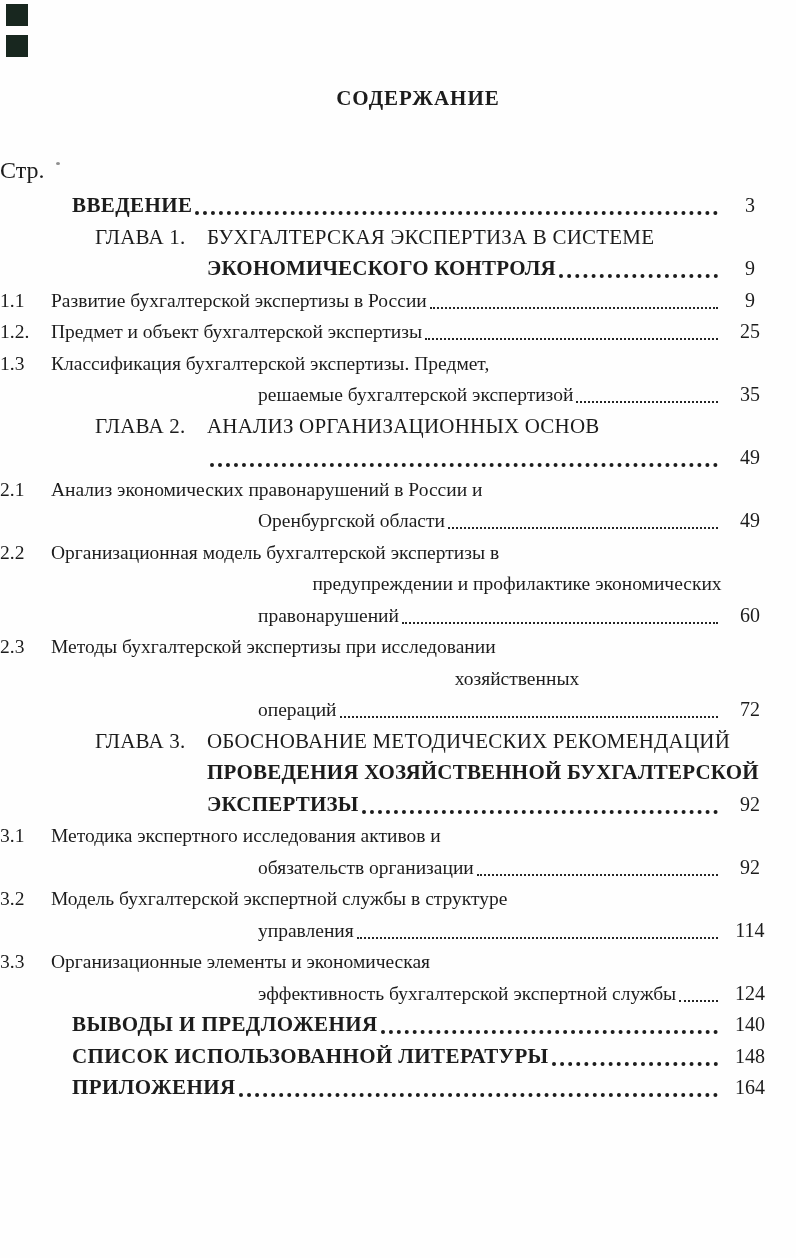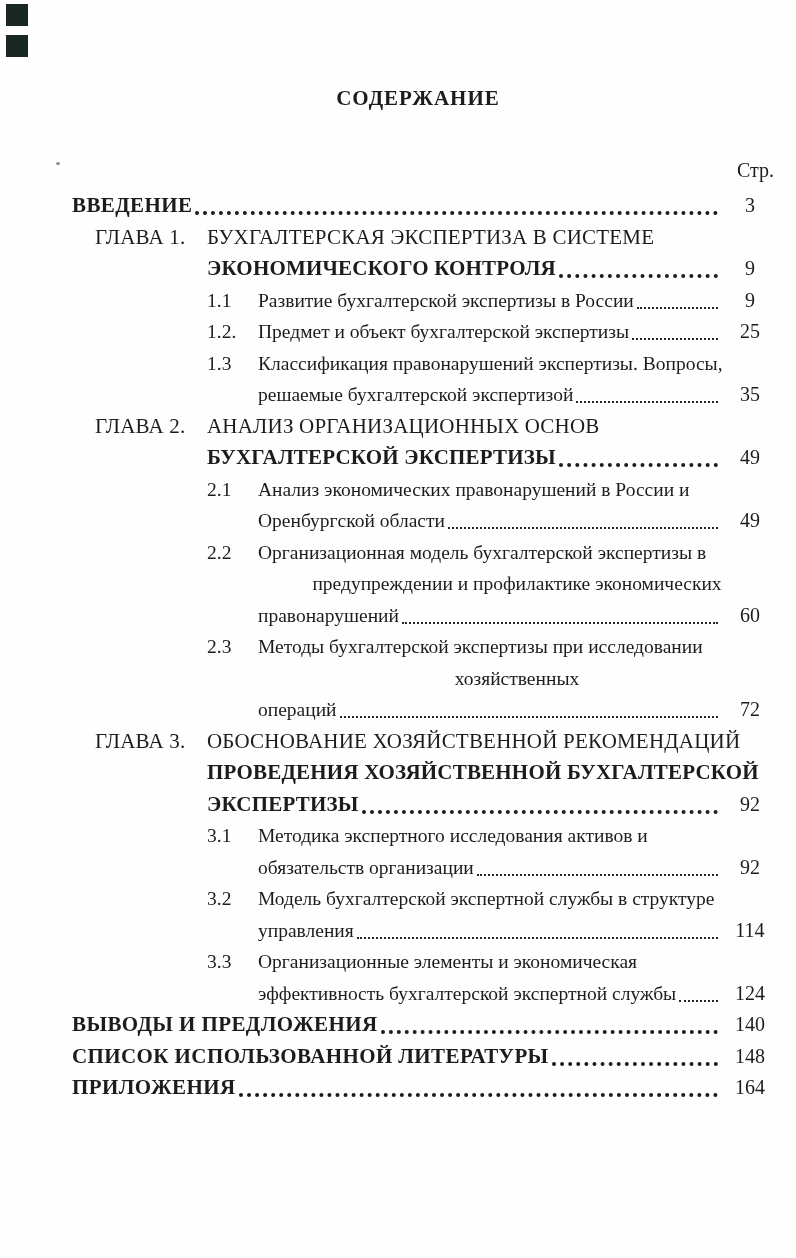--- a/index.html
+++ b/index.html
@@ -19,22 +19,22 @@
 
   h1.doc-title{
     margin:86px 0 0 0;
     text-align:center;
     text-indent:40px;
     font-size:21px;line-height:24px;
     font-weight:700;letter-spacing:1px;
   }
   .str-row{
     margin-top:48px;height:24px;line-height:24px;
-    text-align:right;padding-right:22px;
-    font-size:20px;
+    text-align:left;padding-right:22px;
+    font-size:24px;
   }
   .toc{margin-top:8px;}
   .row{
     display:flex;
     height:31.5px;line-height:31.5px;
     padding-right:20px;
     white-space:nowrap;
   }
   .row .num{flex:none;}
   .row .txt{flex:none;}
@@ -46,21 +46,21 @@
     border-bottom:4px dotted #1c1c1c;
   }
   .row .pg{
     flex:none;width:52px;text-align:center;
     font-weight:400;font-size:20px;letter-spacing:0;
   }
   .row.entry{padding-left:72px;font-weight:700;font-size:21px;letter-spacing:0.4px;}
   .row.chapter{padding-left:95px;font-weight:400;font-size:21px;letter-spacing:0.2px;}
   .row.chapter .num{width:112px;}
   .row.chapter_cont{padding-left:207px;font-weight:700;font-size:21px;letter-spacing:0.2px;}
-  .row.sub{padding-left:207px;font-size:19.5px;}
+  .row.sub{font-size:19.5px;}
   .row.sub .num{width:51px;}
   .row.sub_cont{padding-left:258px;font-size:19.5px;justify-content:center;}
   .row.sub .dots,.row.sub_cont .dots{
     border-bottom:2.5px dotted #242424;height:22px;
   }
 </style>
 </head>
 <body>
 
 <div class="page">
@@ -96,33 +96,32 @@
         <span class="pg">9</span>
       </div>
       <div class="row sub">
         <span class="num">1.2.</span>
         <span class="txt">Предмет и объект бухгалтерской экспертизы</span>
         <span class="dots"></span>
         <span class="pg">25</span>
       </div>
       <div class="row sub">
         <span class="num">1.3</span>
-        <span class="txt">Классификация правонарушений экспертизы. Вопросы,</span>
+        <span class="txt">Классификация бухгалтерской экспертизы. Предмет,</span>
       </div>
       <div class="row sub_cont">
         <span class="txt">решаемые бухгалтерской экспертизой</span>
         <span class="dots"></span>
         <span class="pg">35</span>
       </div>
       <div class="row chapter">
         <span class="num">ГЛАВА 2.</span>
         <span class="txt">АНАЛИЗ ОРГАНИЗАЦИОННЫХ ОСНОВ</span>
       </div>
       <div class="row chapter_cont">
-        <span class="txt">БУХГАЛТЕРСКОЙ ЭКСПЕРТИЗЫ</span>
         <span class="dots"></span>
         <span class="pg">49</span>
       </div>
       <div class="row sub">
         <span class="num">2.1</span>
         <span class="txt">Анализ экономических правонарушений в России и</span>
       </div>
       <div class="row sub_cont">
         <span class="txt">Оренбургской области</span>
         <span class="dots"></span>
@@ -147,21 +146,21 @@
       <div class="row sub_cont">
         <span class="txt">хозяйственных</span>
       </div>
       <div class="row sub_cont">
         <span class="txt">операций</span>
         <span class="dots"></span>
         <span class="pg">72</span>
       </div>
       <div class="row chapter">
         <span class="num">ГЛАВА 3.</span>
-        <span class="txt">ОБОСНОВАНИЕ ХОЗЯЙСТВЕННОЙ РЕКОМЕНДАЦИЙ</span>
+        <span class="txt">ОБОСНОВАНИЕ МЕТОДИЧЕСКИХ РЕКОМЕНДАЦИЙ</span>
       </div>
       <div class="row chapter_cont">
         <span class="txt">ПРОВЕДЕНИЯ ХОЗЯЙСТВЕННОЙ БУХГАЛТЕРСКОЙ</span>
       </div>
       <div class="row chapter_cont">
         <span class="txt">ЭКСПЕРТИЗЫ</span>
         <span class="dots"></span>
         <span class="pg">92</span>
       </div>
       <div class="row sub">

